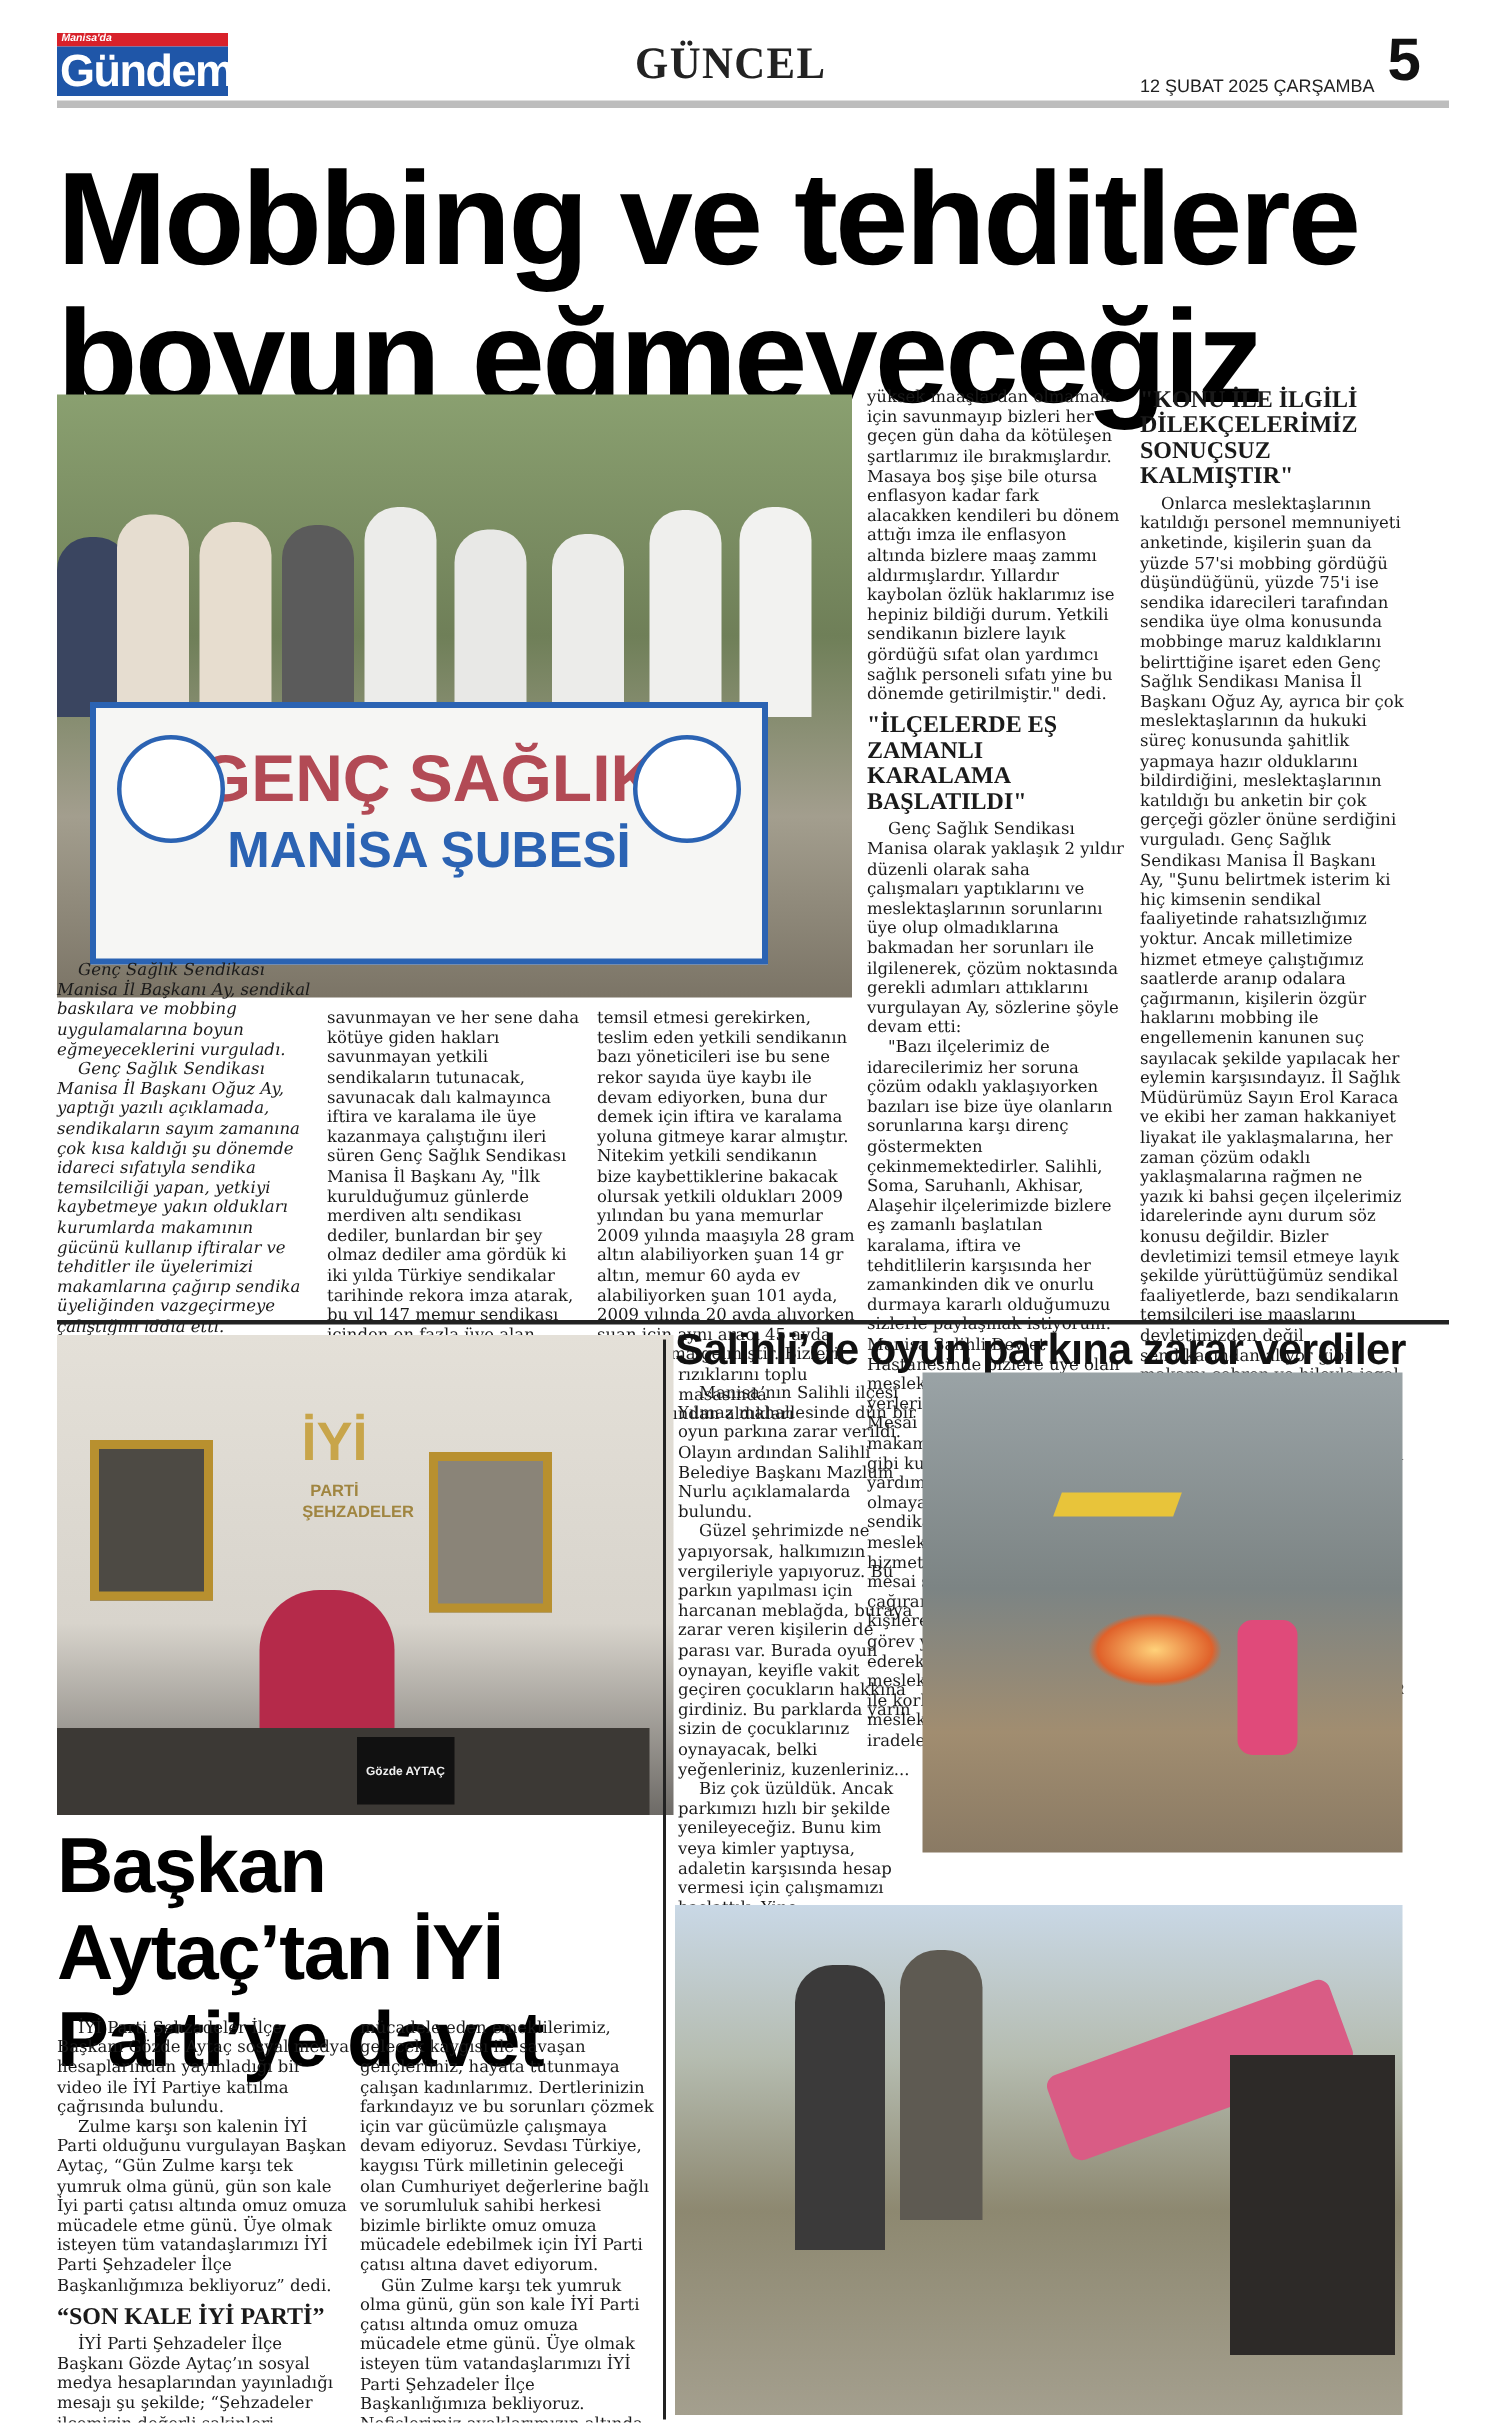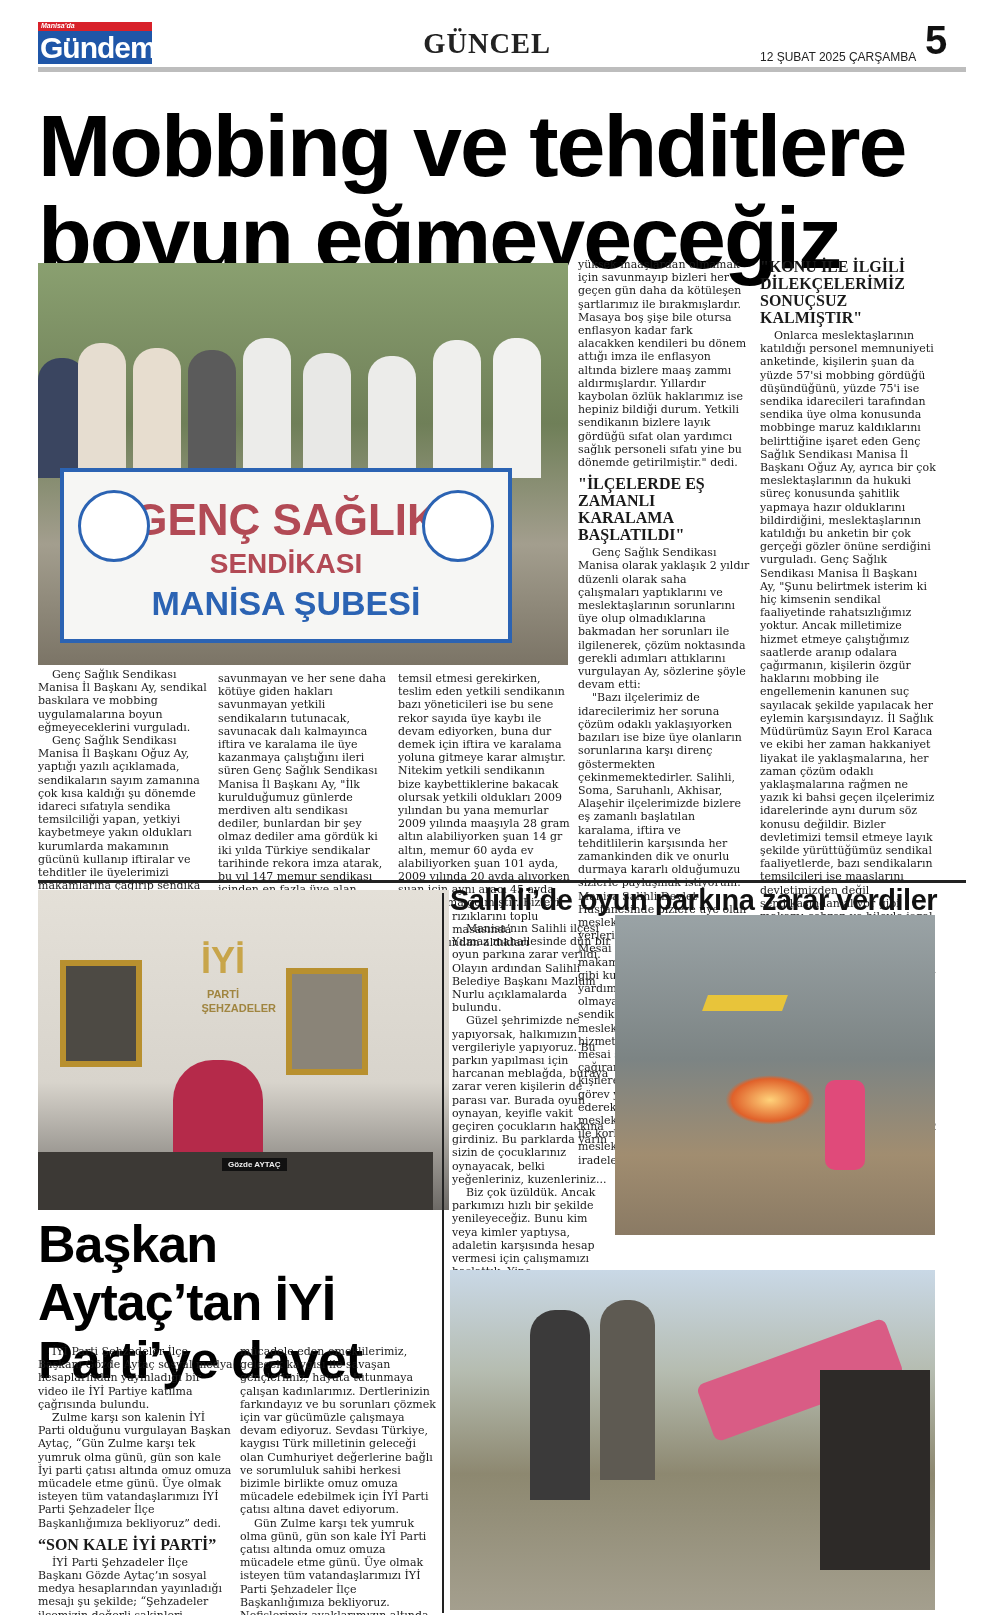--- a/index.html
+++ b/index.html
@@ -65,26 +65,25 @@
     <div class="person" style="left:205px;height:140px;background:#ececea;"></div>
     <div class="person" style="left:265px;height:125px;background:#e8e8e6;"></div>
     <div class="person" style="left:330px;height:122px;background:#ececea;"></div>
     <div class="person" style="left:395px;height:138px;background:#efefed;"></div>
     <div class="person" style="left:455px;height:140px;background:#f2f2f0;"></div>
   </div>
   <div class="banner">
     <div class="seal" style="left:14px;"></div>
     <div class="seal" style="right:14px;"></div>
     <div class="l1">GENÇ SAĞLIK</div>
-    <div class="l2">SENDİKASI</div>
     <div class="l3">MANİSA ŞUBESİ</div>
   </div>
 </div>
 
-<div class="abs col" style="left:38px;top:668px;width:172px;">
+<div class="abs col" style="left:38px;top:640px;width:172px;font-style:italic;">
   <p>Genç Sağlık Sendikası Manisa İl Başkanı Ay, sendikal baskılara ve mobbing uygulamalarına boyun eğmeyeceklerini vurguladı.</p>
   <p>Genç Sağlık Sendikası Manisa İl Başkanı Oğuz Ay, yaptığı yazılı açıklamada, sendikaların sayım zamanına çok kısa kaldığı şu dönemde idareci sıfatıyla sendika temsilciliği yapan, yetkiyi kaybetmeye yakın oldukları kurumlarda makamının gücünü kullanıp iftiralar ve tehditler ile üyelerimizi makamlarına çağırıp sendika üyeliğinden vazgeçirmeye çalıştığını iddia etti.</p>
   <p>Toplu sözleşme masasında mali ve özlük haklarını yeteri kadar</p>
 </div>
 <div class="abs col" style="left:218px;top:672px;width:172px;">
   <p class="noind">savunmayan ve her sene daha kötüye giden hakları savunmayan yetkili sendikaların tutunacak, savunacak dalı kalmayınca iftira ve karalama ile üye kazanmaya çalıştığını ileri süren Genç Sağlık Sendikası Manisa İl Başkanı Ay, "İlk kurulduğumuz günlerde merdiven altı sendikası dediler, bunlardan bir şey olmaz dediler ama gördük ki iki yılda Türkiye sendikalar tarihinde rekora imza atarak, bu yıl 147 memur sendikası içinden en fazla üye alan, Türkiye de aldığı 93 bin üyesi ile Manisa ilinde 1300 üyesi ile rekor ivme ile yoluna devam etmektedir. Bizleri toplu sözleşme masasında</p>
 </div>
 <div class="abs col" style="left:398px;top:672px;width:172px;">
   <p class="noind">temsil etmesi gerekirken, teslim eden yetkili sendikanın bazı yöneticileri ise bu sene rekor sayıda üye kaybı ile devam ediyorken, buna dur demek için iftira ve karalama yoluna gitmeye karar almıştır. Nitekim yetkili sendikanın bize kaybettiklerine bakacak olursak yetkili oldukları 2009 yılından bu yana memurlar 2009 yılında maaşıyla 28 gram altın alabiliyorken şuan 14 gr altın, memur 60 ayda ev alabiliyorken şuan 101 ayda, 2009 yılında 20 ayda alıyorken şuan için aynı aracı 45 ayda alır duruma gelmiştir. Bizleri ailemizin rızıklarını toplu sözleşme masasında koltuklarından aldıkları</p>
 </div>
@@ -103,21 +102,21 @@
 <div class="abs rule-mid"></div>
 
 <div class="abs photo photo2">
   <div class="portrait" style="left:22px;top:70px;width:70px;height:95px;"></div>
   <div class="portrait" style="left:248px;top:78px;width:70px;height:95px;background:#8a8478;"></div>
   <div style="position:absolute;left:140px;top:50px;width:90px;text-align:center;font:bold 36px 'Liberation Sans',sans-serif;color:#c8a54a;">İYİ</div>
   <div style="position:absolute;left:140px;top:98px;width:90px;text-align:center;font:bold 11px 'Liberation Sans',sans-serif;color:#a08540;">PARTİ</div>
   <div style="position:absolute;left:132px;top:112px;width:106px;text-align:right;font:bold 11px 'Liberation Sans',sans-serif;color:#a08540;">ŞEHZADELER</div>
   <div style="position:absolute;left:135px;top:170px;width:90px;height:100px;background:#b52a4a;border-radius:40px 40px 0 0;"></div>
   <div style="position:absolute;left:0;top:262px;width:395px;height:58px;background:#3c3935;"></div>
-  <div style="position:absolute;left:184px;top:268px;font:bold 8px 'Liberation Sans',sans-serif;color:#eee;background:#111;padding:2px 6px;">Gözde AYTAÇ</div>
+  <div style="position:absolute;left:200px;top:268px;font:bold 8px 'Liberation Sans',sans-serif;color:#eee;background:#111;padding:18px 6px;">Gözde AYTAÇ</div>
 </div>
 
 <div class="abs vrule"></div>
 <div class="abs head2">Salihli’de oyun parkına zarar verdiler</div>
 <div class="abs col" style="left:452px;top:922px;width:160px;">
   <p>Manisa’nın Salihli ilçesi Yılmaz mahallesinde dün bir oyun parkına zarar verildi. Olayın ardından Salihli Belediye Başkanı Mazlum Nurlu açıklamalarda bulundu.</p>
   <p>Güzel şehrimizde ne yapıyorsak, halkımızın vergileriyle yapıyoruz. Bu parkın yapılması için harcanan meblağda, buraya zarar veren kişilerin de parası var. Burada oyun oynayan, keyifle vakit geçiren çocukların hakkına girdiniz. Bu parklarda yarın sizin de çocuklarınız oynayacak, belki yeğenleriniz, kuzenleriniz...</p>
   <p>Biz çok üzüldük. Ancak parkımızı hızlı bir şekilde yenileyeceğiz. Bunu kim veya kimler yaptıysa, adaletin karşısında hesap vermesi için çalışmamızı başlattık. Yine tekrarlıyorum, seçim bitmiştir. Artık Salihli için çalışma zamanı."</p>
   <div class="sig">Haber Merkezi</div>
 </div>

